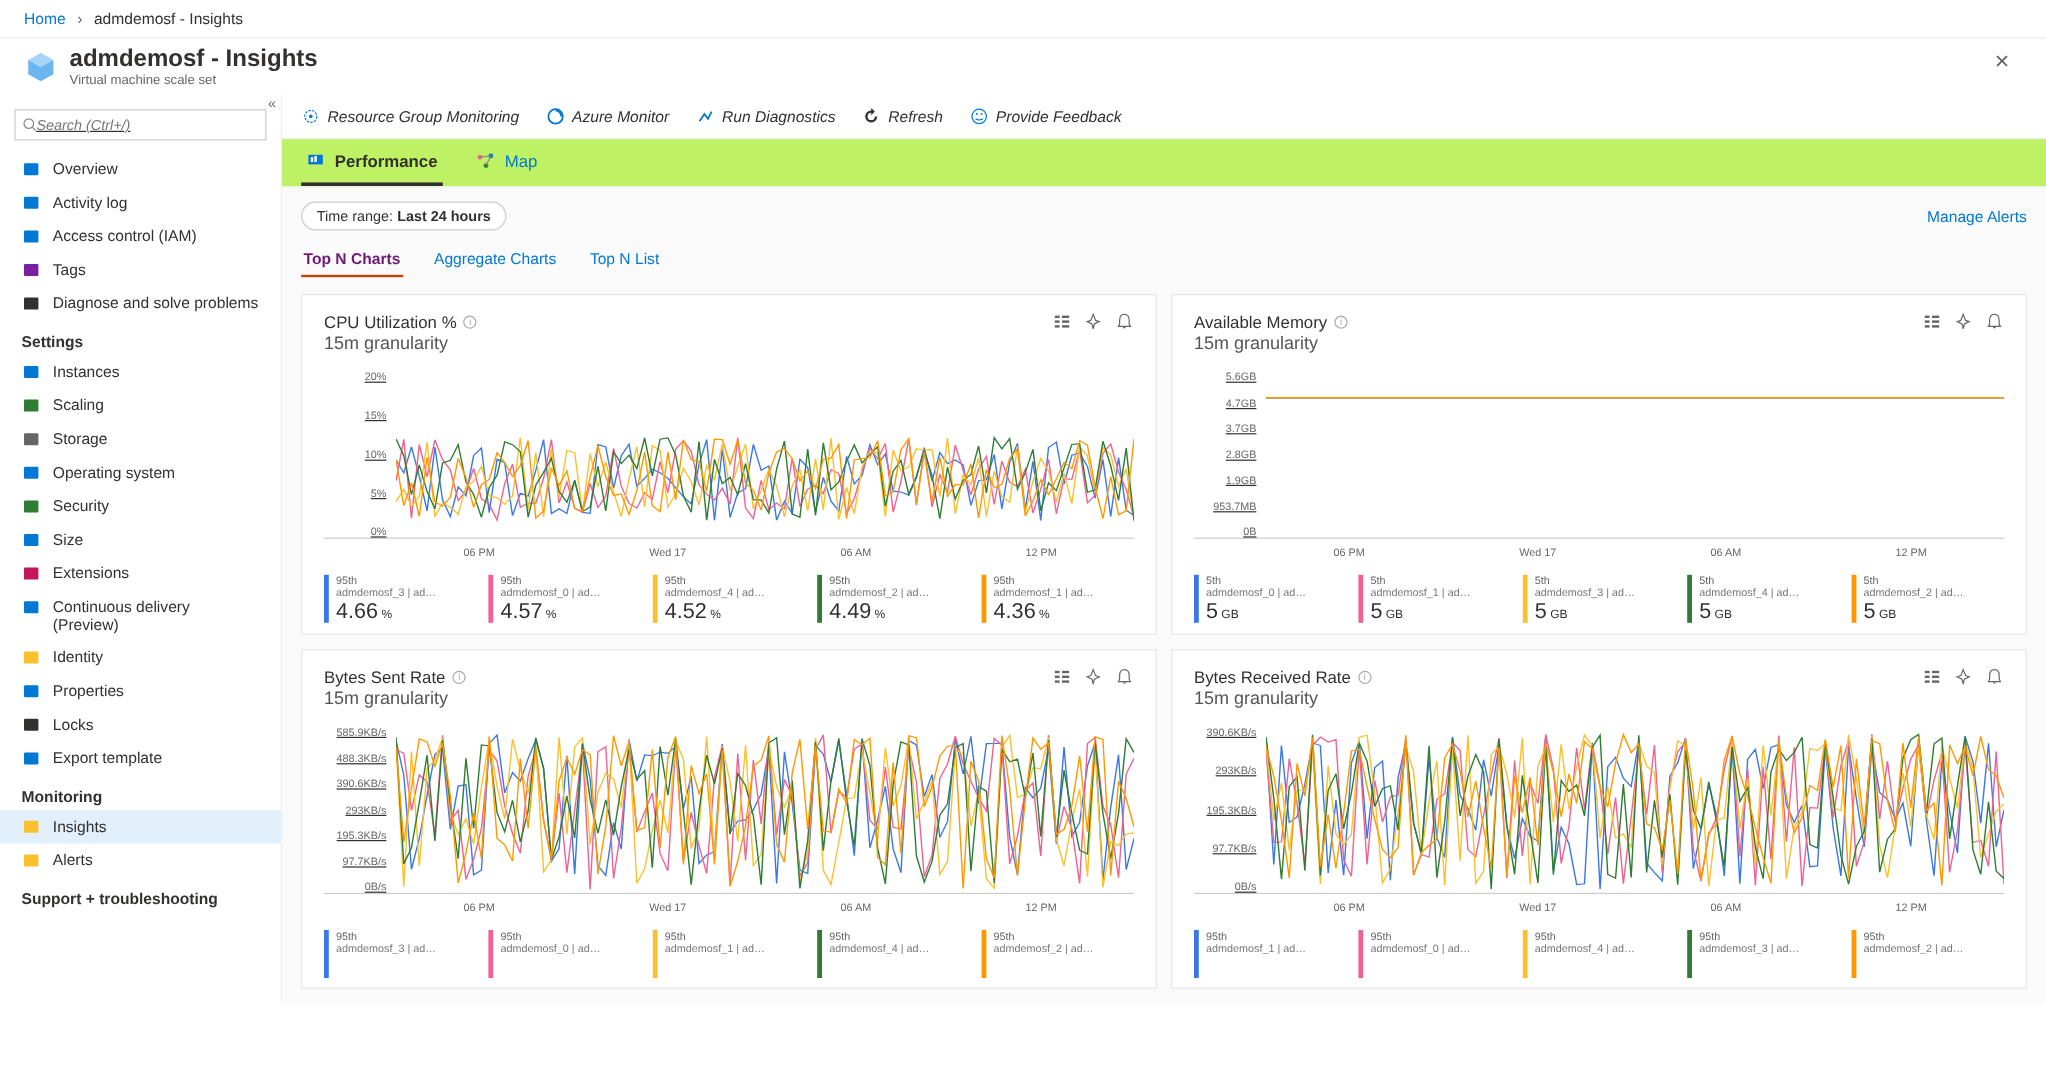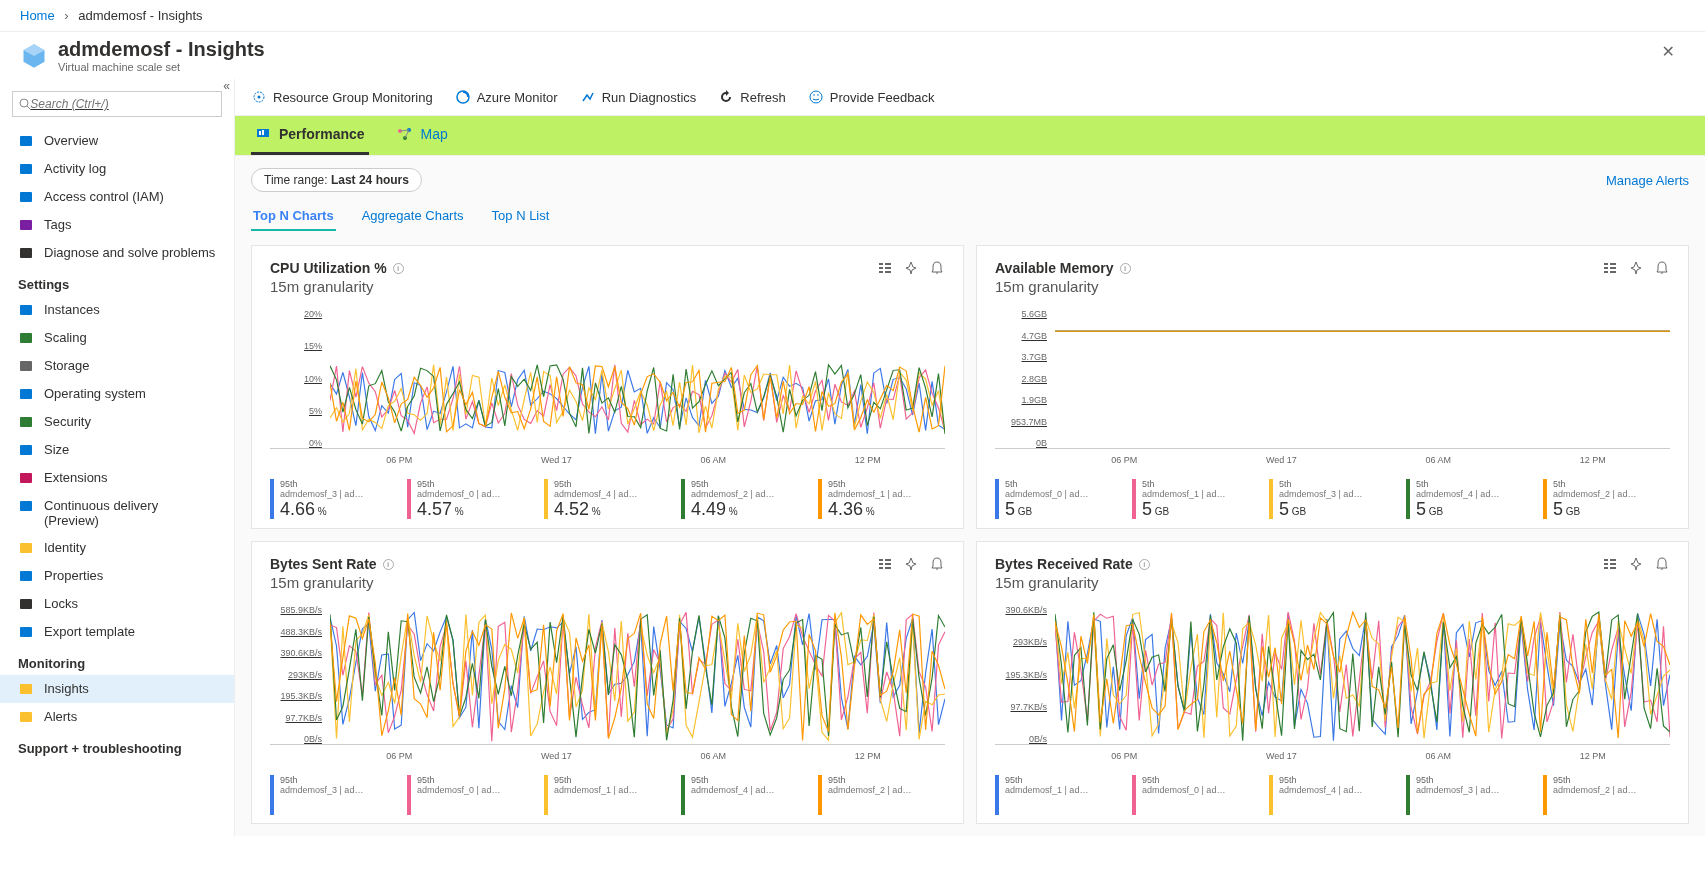--- a/index.html
+++ b/index.html
@@ -15,37 +15,37 @@
 .layout { display: flex; }
 .sidebar { width: 235px; border-right: 1px solid #eee; padding: 8px 0; position: relative; }
 .sidebar .collapse { position: absolute; right: 4px; top: 0; font-size: 12px; color: #666; cursor: pointer; }
 .searchbox { display: flex; align-items: center; border: 1px solid #ccc; margin: 4px 12px 10px; padding: 2px 6px; height: 26px; text-decoration: underline; }
 .searchbox input { border: none; outline: none; font-style: italic; font-size: 12px; width: 100%; color: #888; }
 .nav-item { display: flex; align-items: flex-start; padding: 6px 18px; cursor: pointer; font-size: 13px; }
 .nav-item.active { background: #e1f0fb; }
 .nav-item .ico { width: 16px; height: 16px; margin-right: 10px; flex-shrink: 0; }
 .nav-section { padding: 10px 18px 4px; font-size: 13px; font-weight: 600; color: #323130; }
 .main { flex: 1; background: #fafafa; }
-.toolbar { display: flex; align-items: center; padding: 10px 16px; gap: 22px; background: #fff; border-bottom: 1px solid #eee; }
+.toolbar { display: flex; align-items: center; padding: 10px 16px; gap: 22px; background: #fff; border-bottom: 1px solid #eee; font-style: italic; }
 .toolbar .tool { display: flex; align-items: center; gap: 6px; font-size: 13px; cursor: pointer; color: #323130; }
 .toolbar .tool .ti { width: 16px; height: 16px; }
 .tabs { display: flex; align-items: center; padding: 0 16px; gap: 24px; background: #bef264; border-bottom: 1px solid #eee; }
 .tabs .tab { display: flex; align-items: center; gap: 8px; padding: 10px 4px; cursor: pointer; font-size: 14px; color: #0078d4; border-bottom: 3px solid transparent; }
 .tabs .tab.active { color: #323130; font-weight: 600; border-bottom-color: #323130; }
 .controls { display: flex; align-items: center; justify-content: space-between; padding: 12px 16px 10px; }
 .time-pill { border: 1px solid #ccc; border-radius: 14px; padding: 4px 12px; font-size: 12px; background: #fff; cursor: pointer; }
 .manage-alerts { color: #0078d4; font-size: 13px; cursor: pointer; }
 .subtabs { display: flex; gap: 24px; padding: 0 16px 2px; }
 .subtabs .stab { padding: 6px 2px; font-size: 13px; cursor: pointer; color: #0078d4; }
-.subtabs .stab.active { color: #3b82f6; font-weight: 600; border-bottom: 2px solid #14b8a6; }
+.subtabs .stab.active { color: #701a75; font-weight: 600; border-bottom: 2px solid #c2410c; }
 .charts-grid { display: grid; grid-template-columns: 1fr 1fr; gap: 12px; padding: 12px 16px; }
 .card { background: #fff; border: 1px solid #e5e5e5; padding: 14px 18px 8px; }
 .card-head { display: flex; justify-content: space-between; align-items: flex-start; }
 .card-title-wrap { display: flex; flex-direction: column; }
-.card-title { font-size: 14px; font-weight: 700; color: #323130; display: flex; align-items: center; gap: 6px; }
+.card-title { font-size: 14px; font-weight: 400; color: #323130; display: flex; align-items: center; gap: 6px; }
 .card-sub { font-size: 15px; font-weight: 400; color: #555; margin-top: 2px; }
 .card-actions { display: flex; gap: 10px; color: #666; }
 .card-actions .ca { width: 16px; height: 16px; cursor: pointer; }
 .chart-body { display: flex; margin-top: 14px; height: 140px; border-bottom: 1px solid #ccc; text-decoration: underline; }
 .ylabels { display: flex; flex-direction: column; justify-content: space-between; font-size: 9px; color: #666; text-align: right; padding-right: 8px; width: 60px; }
 .plot { flex: 1; position: relative; }
 .plot svg { width: 100%; height: 100%; }
 .xlabels { display: flex; justify-content: space-around; font-size: 9px; color: #666; padding: 6px 0 8px 52px; }
 .stats { display: flex; gap: 10px; padding-top: 6px; overflow: hidden; justify-content: flex-end; }
 .stat { display: flex; gap: 6px; flex: 1; min-width: 0; }

